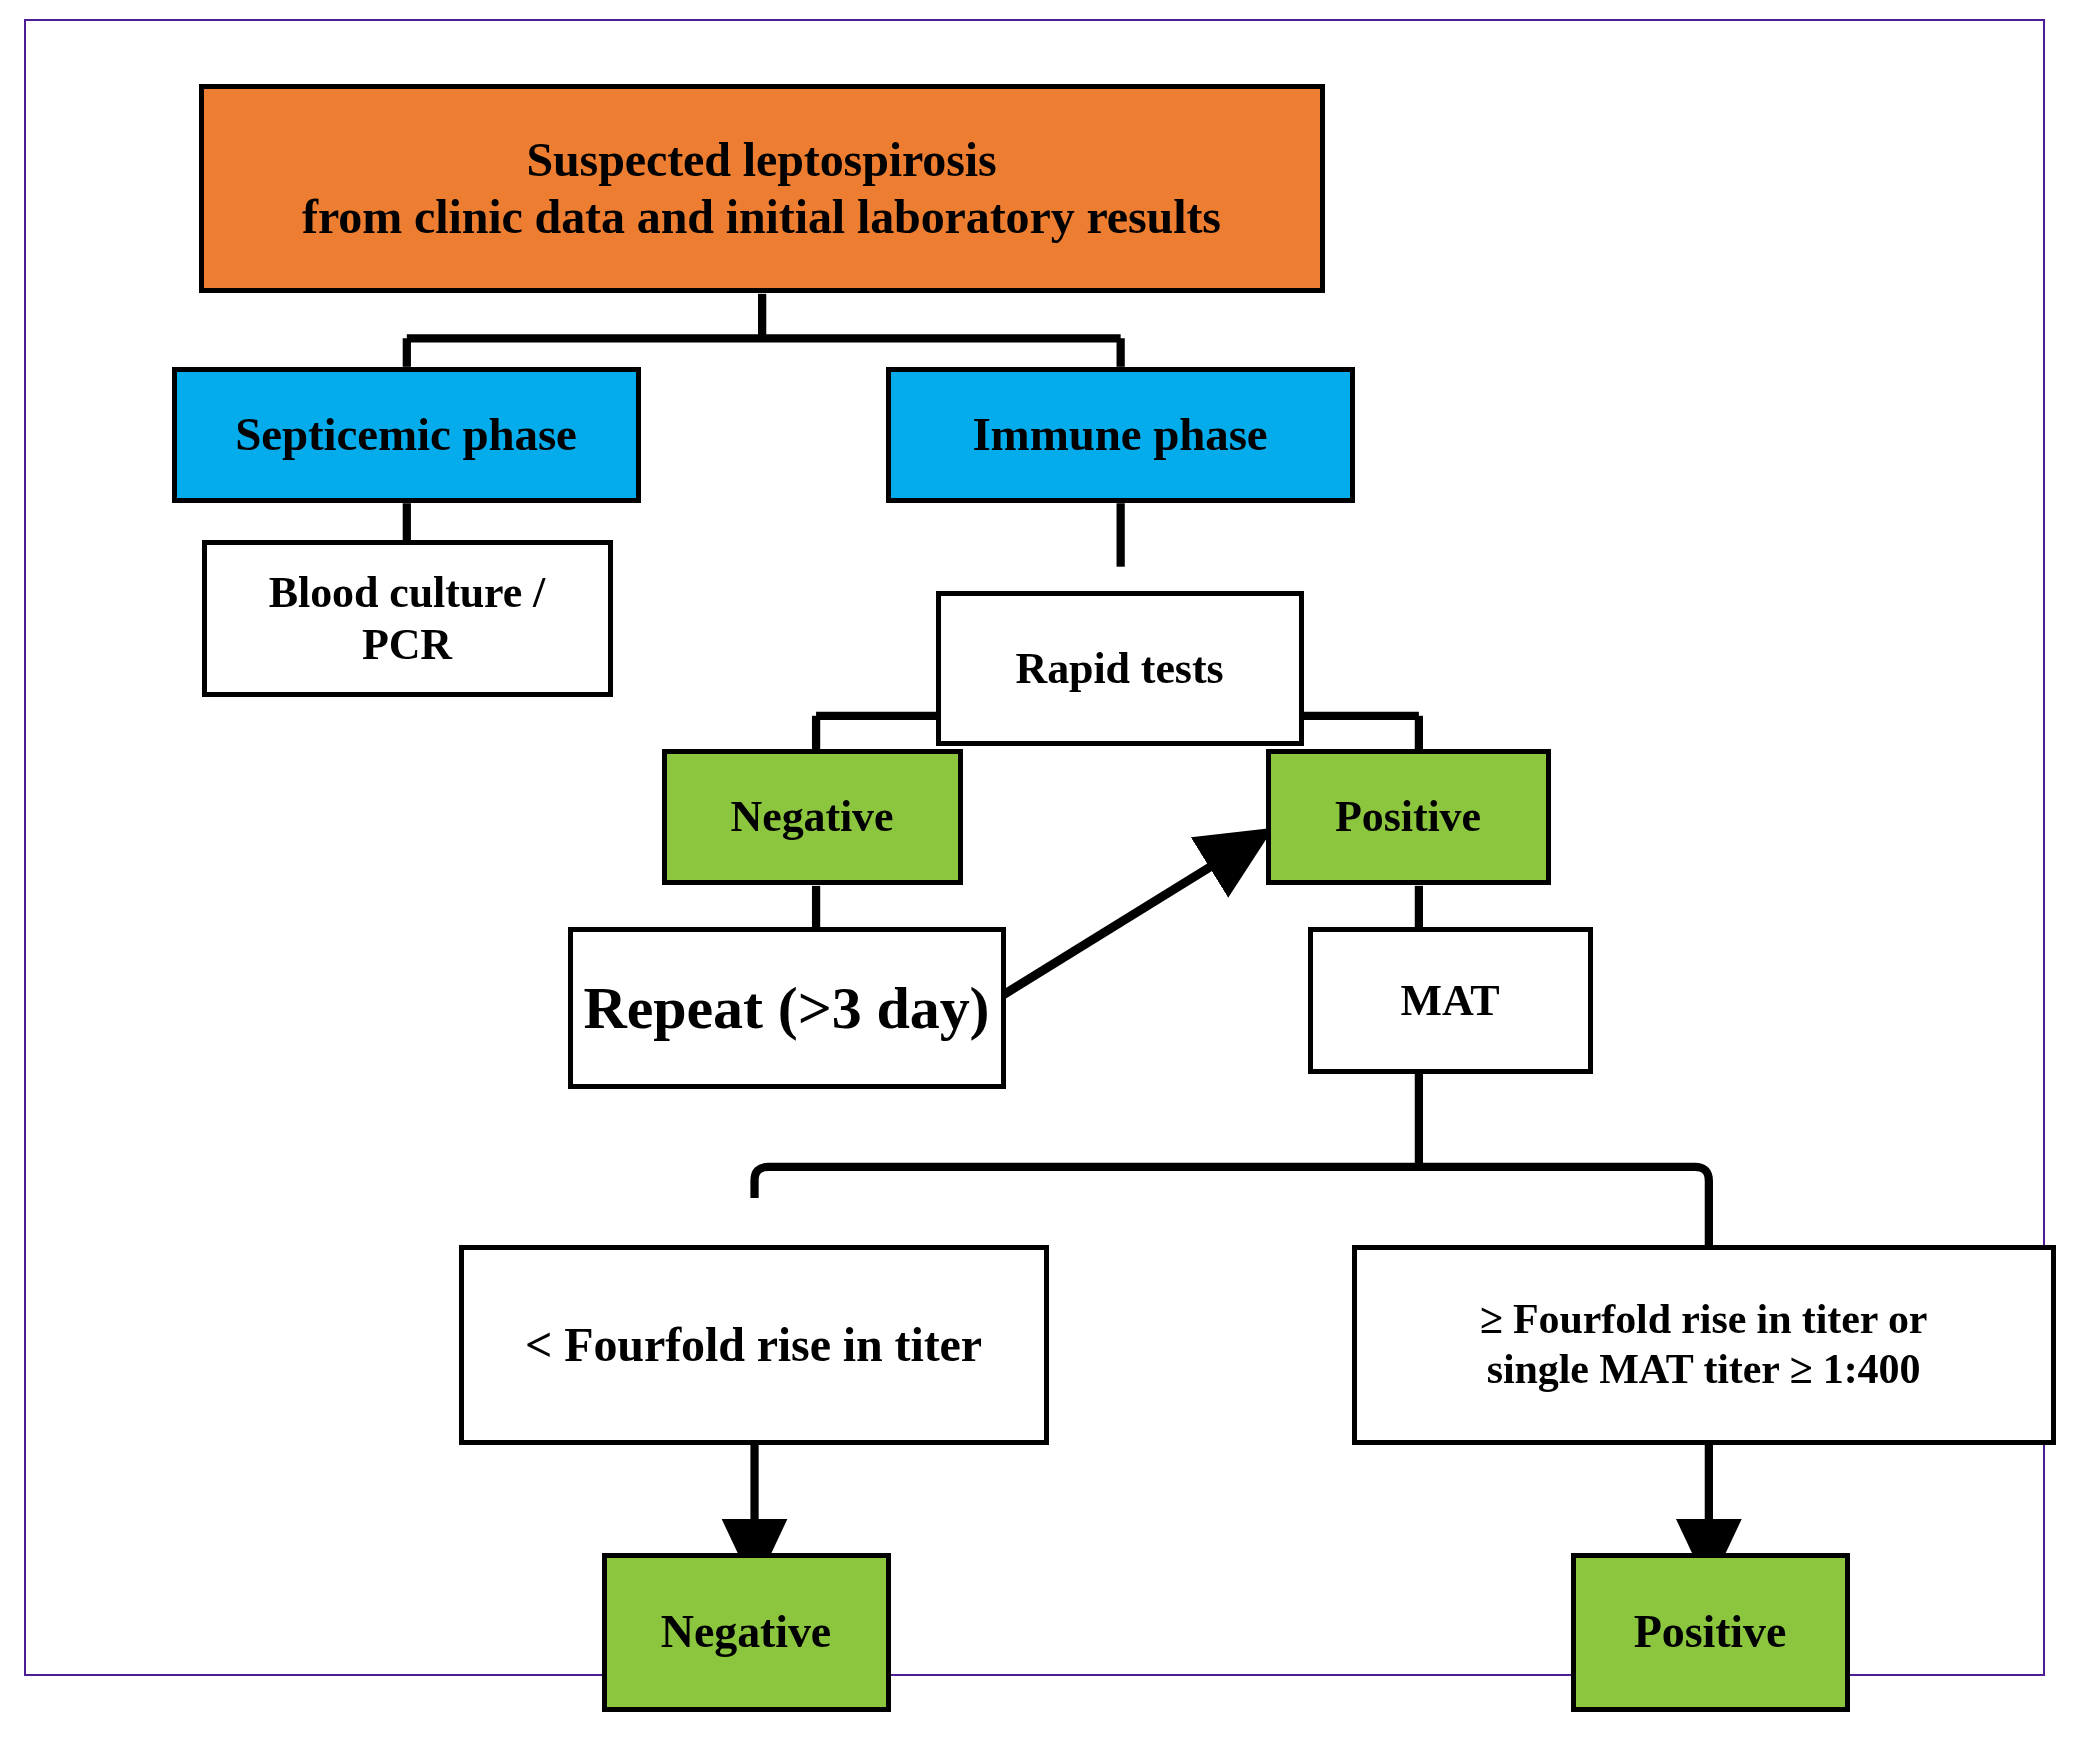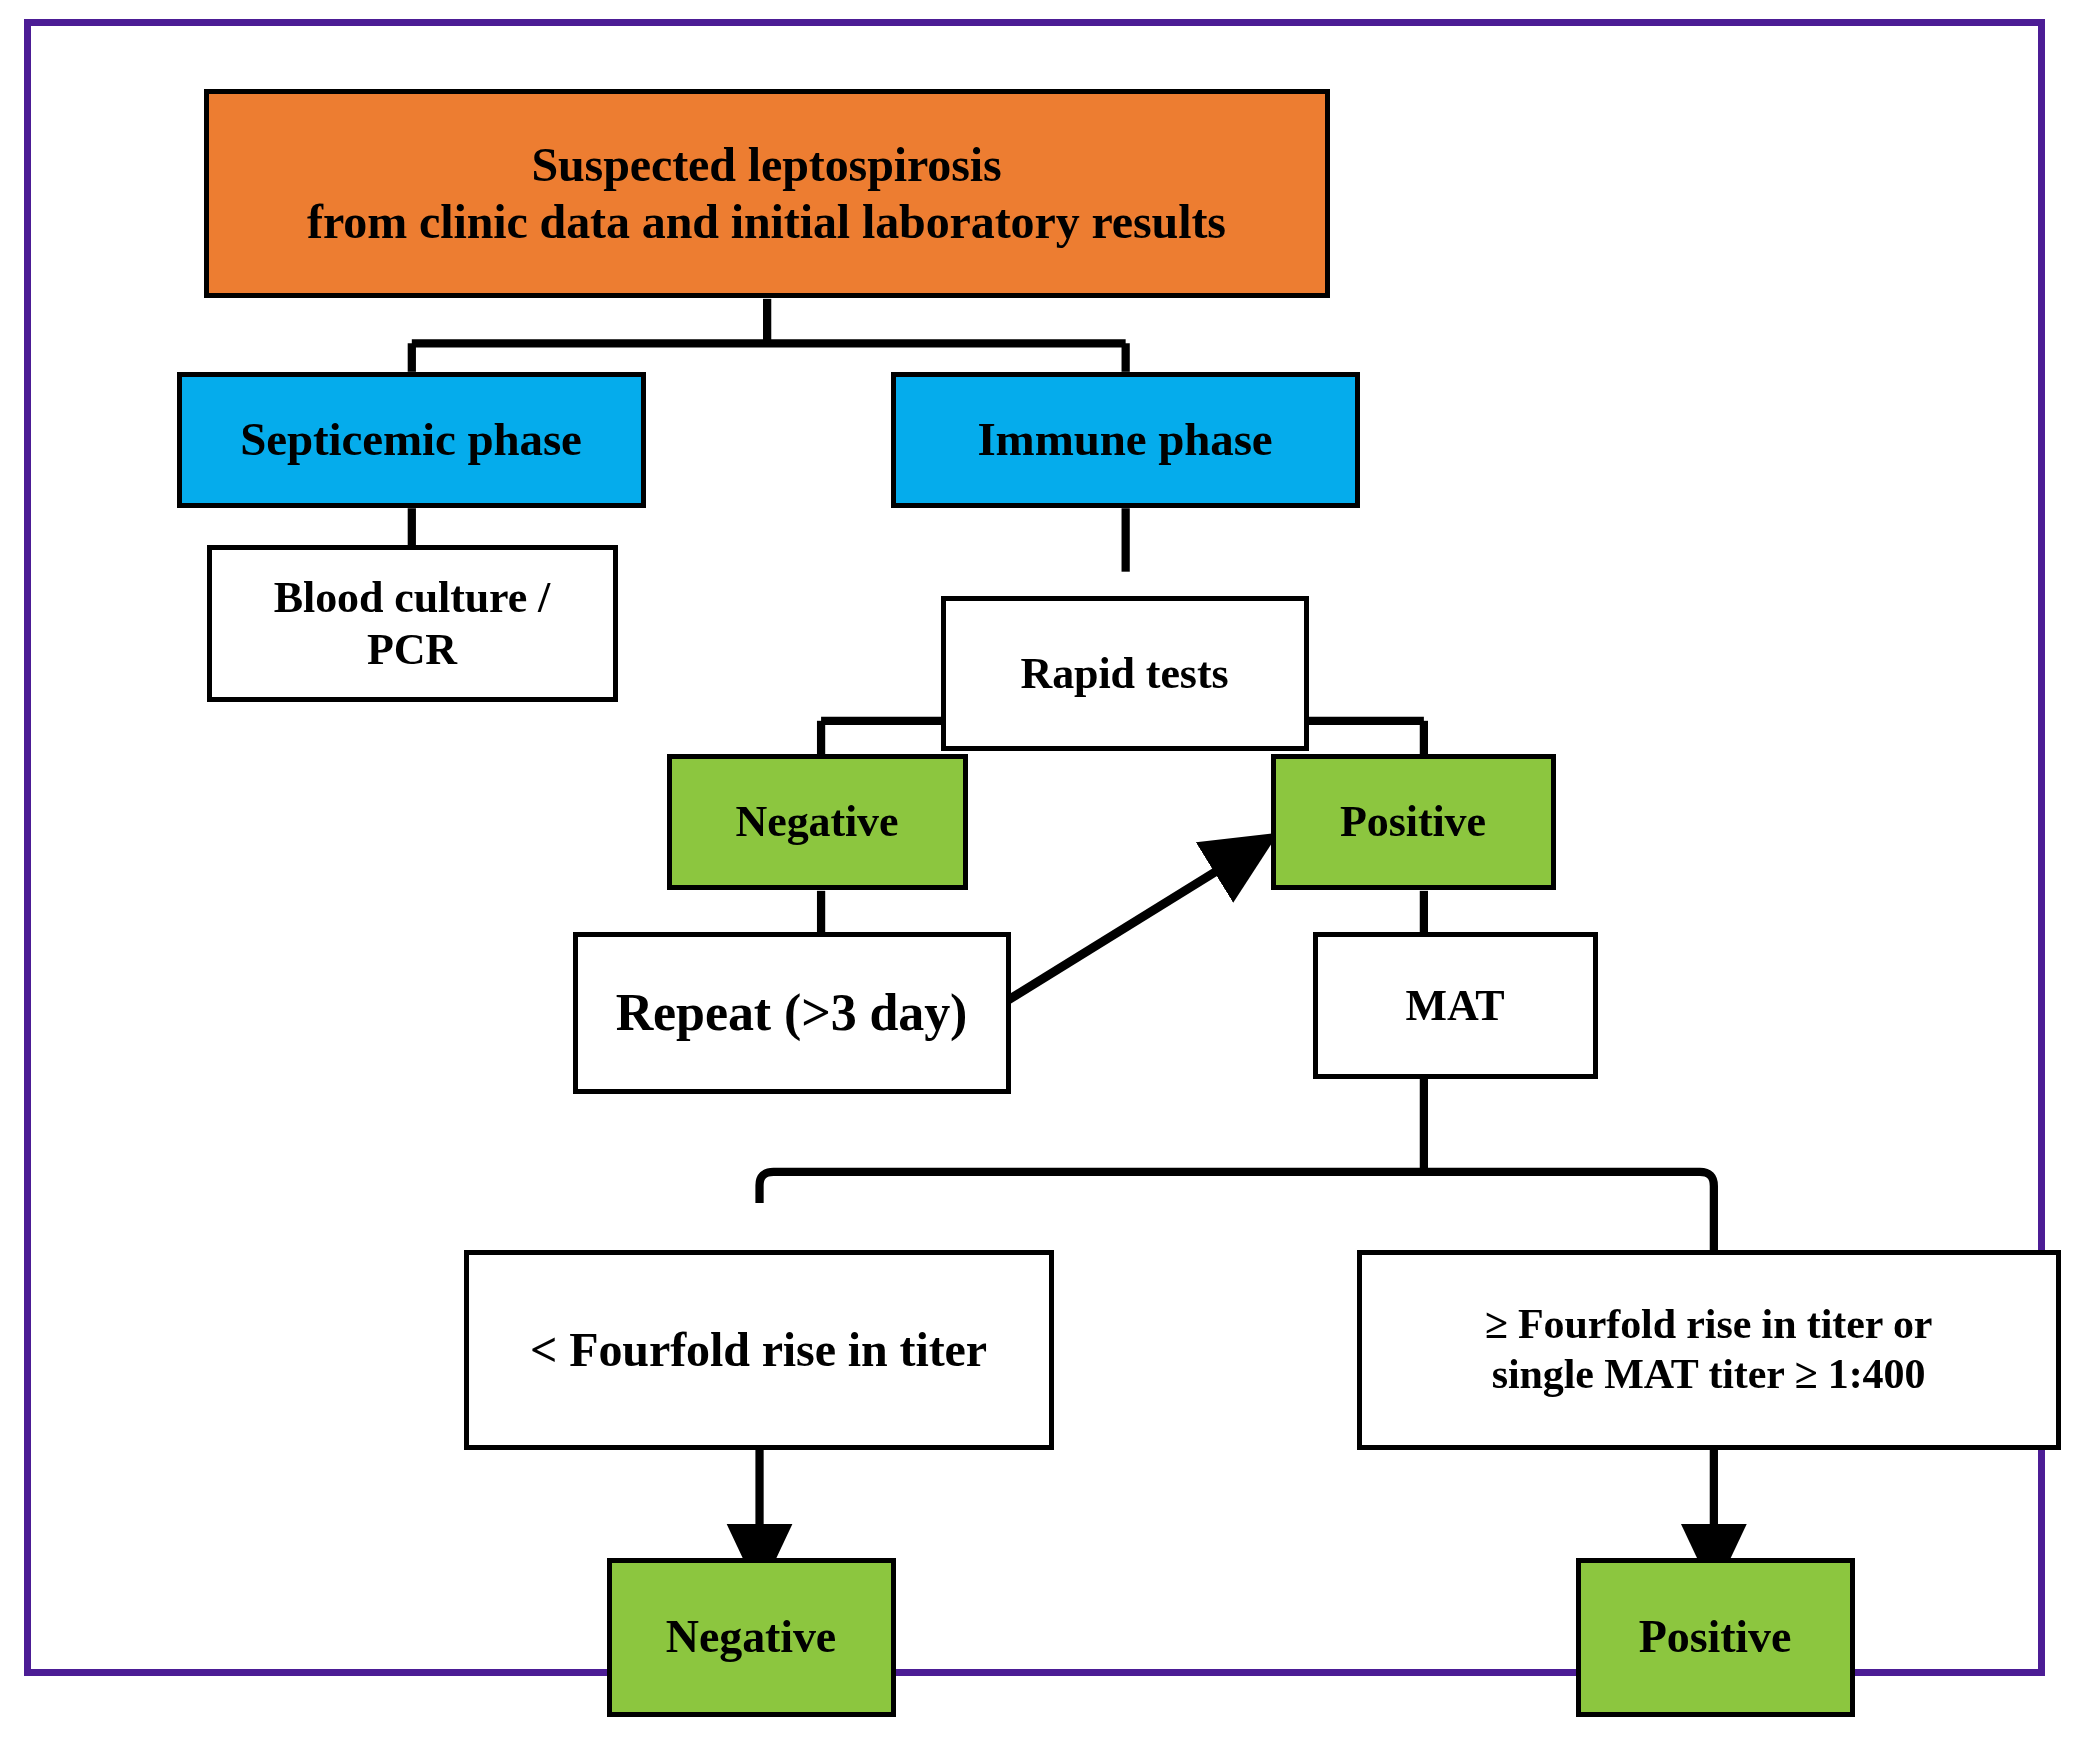--- a/index.html
+++ b/index.html
@@ -18,21 +18,21 @@
     background: #ffffff;
     overflow: hidden;
   }
   
   #frame {
     position: absolute;
     left: 23.5px;
     top: 19px;
     width: 2021px;
     height: 1657px;
-    border: 7px solid #4c1d95;
+    border: 2px solid #4c1d95;
     box-sizing: border-box;
     background: #ffffff;
   }
   .node {
     position: absolute;
     box-sizing: border-box;
     border: 5.7px solid #000000;
     background: #ffffff;
     display: flex;
     align-items: center;
@@ -130,21 +130,21 @@
     </div>
 
     <div class="node green" style="left:636px; top:728px; width:301px; height:136px; font-size:44px;">
       <span class="txt">Negative</span>
     </div>
 
     <div class="node green" style="left:1240px; top:728px; width:285px; height:136px; font-size:44px;">
       <span class="txt">Positive</span>
     </div>
 
-    <div class="node white" style="left:542px; top:906px; width:438px; height:162px; font-size:52px;">
+    <div class="node white" style="left:542px; top:906px; width:438px; height:162px; font-size:60px;">
       <span class="txt">Repeat (&gt;3 day)</span>
     </div>
 
     <div class="node white" style="left:1245px; top:906px; width:285px; height:147px; font-size:44px;margin-left:37px;">
       <span class="txt">MAT</span>
     </div>
 
     <div class="node white" style="left:433px; top:1224px; width:590px; height:200px; font-size:48px;">
       <span class="txt">&lt; Fourfold rise in titer</span>
     </div>

